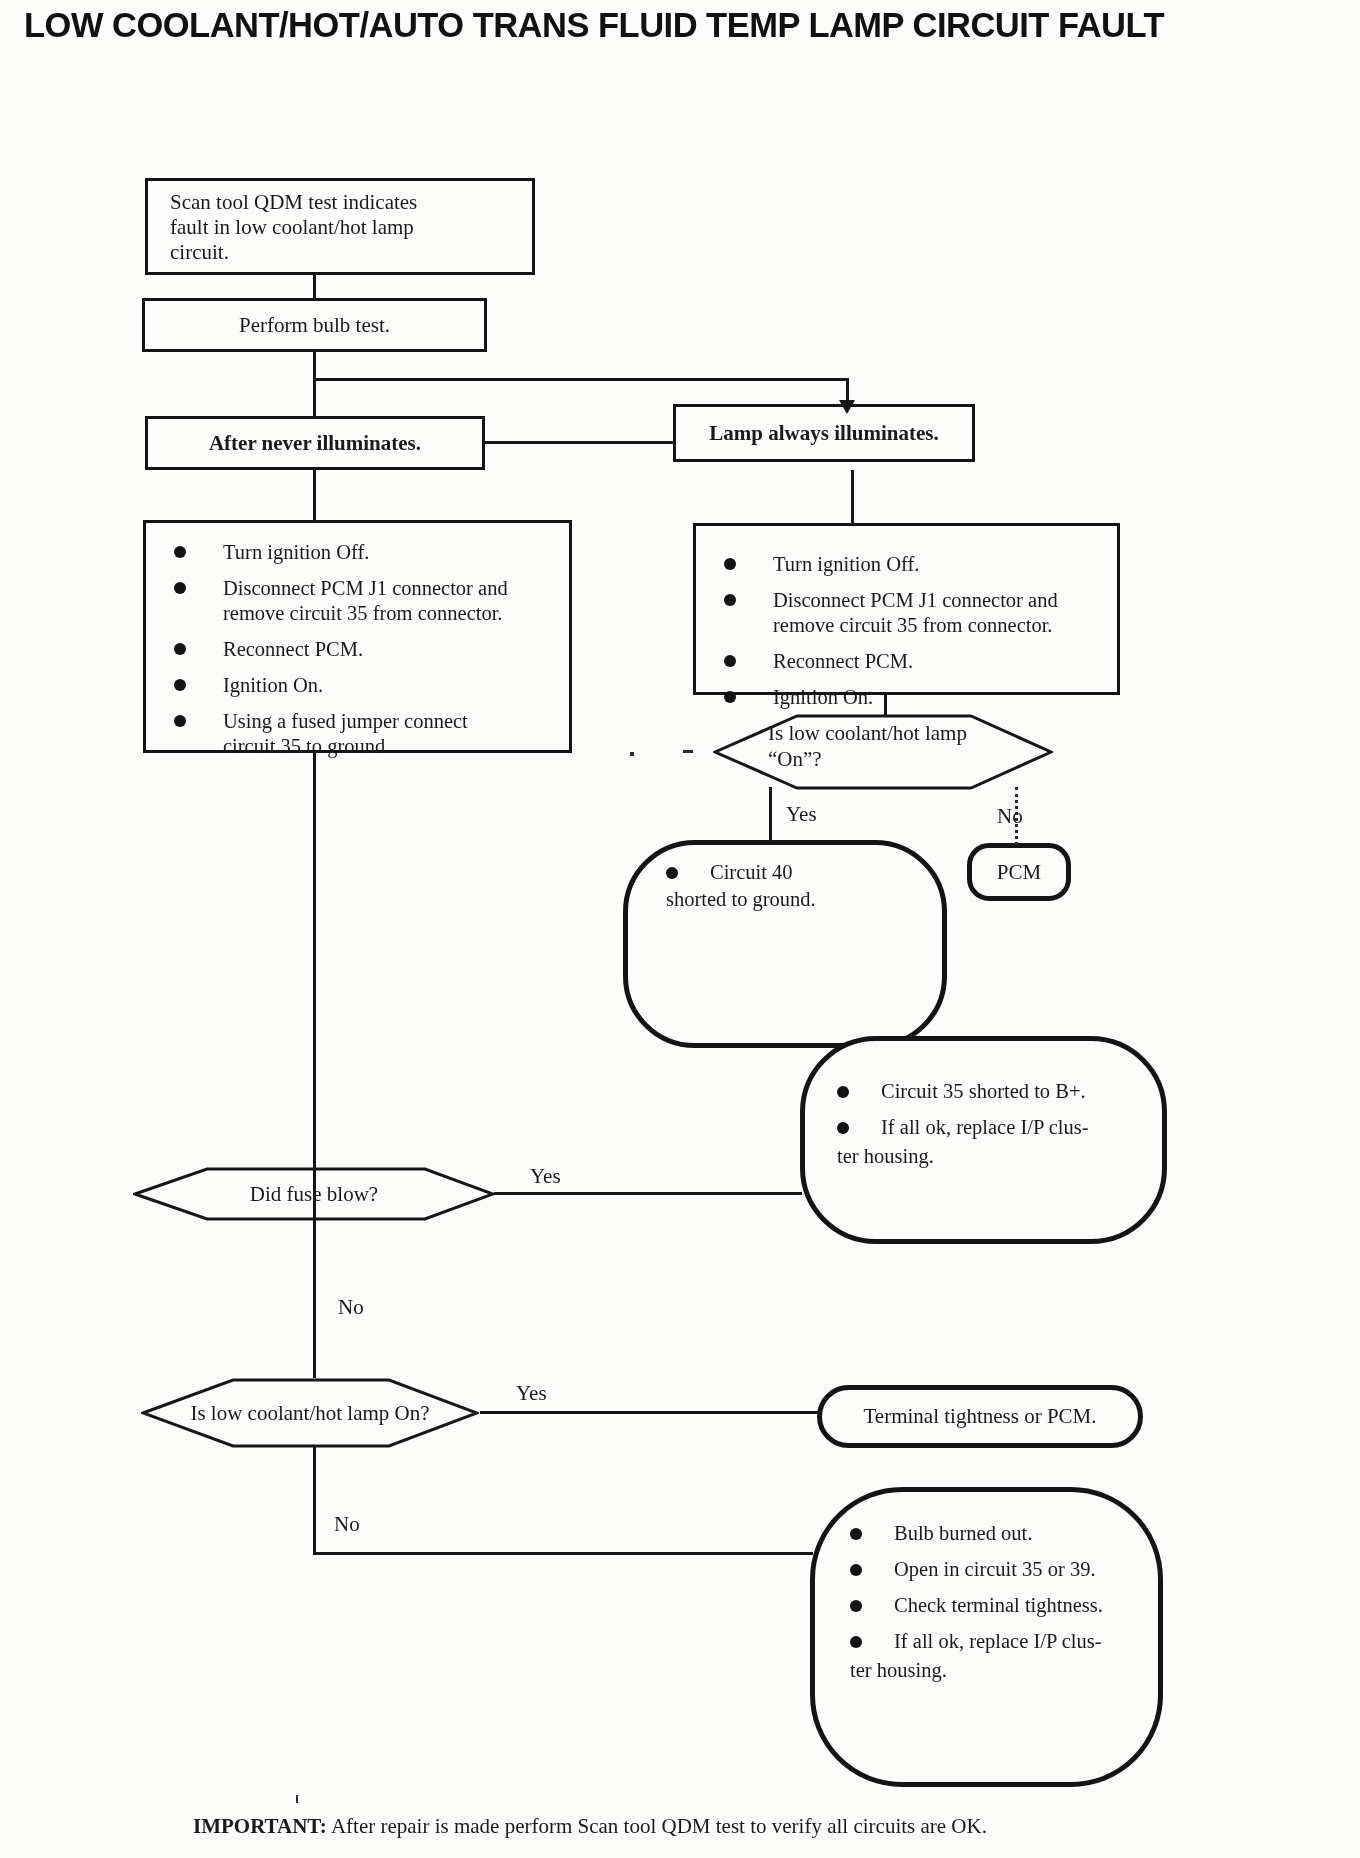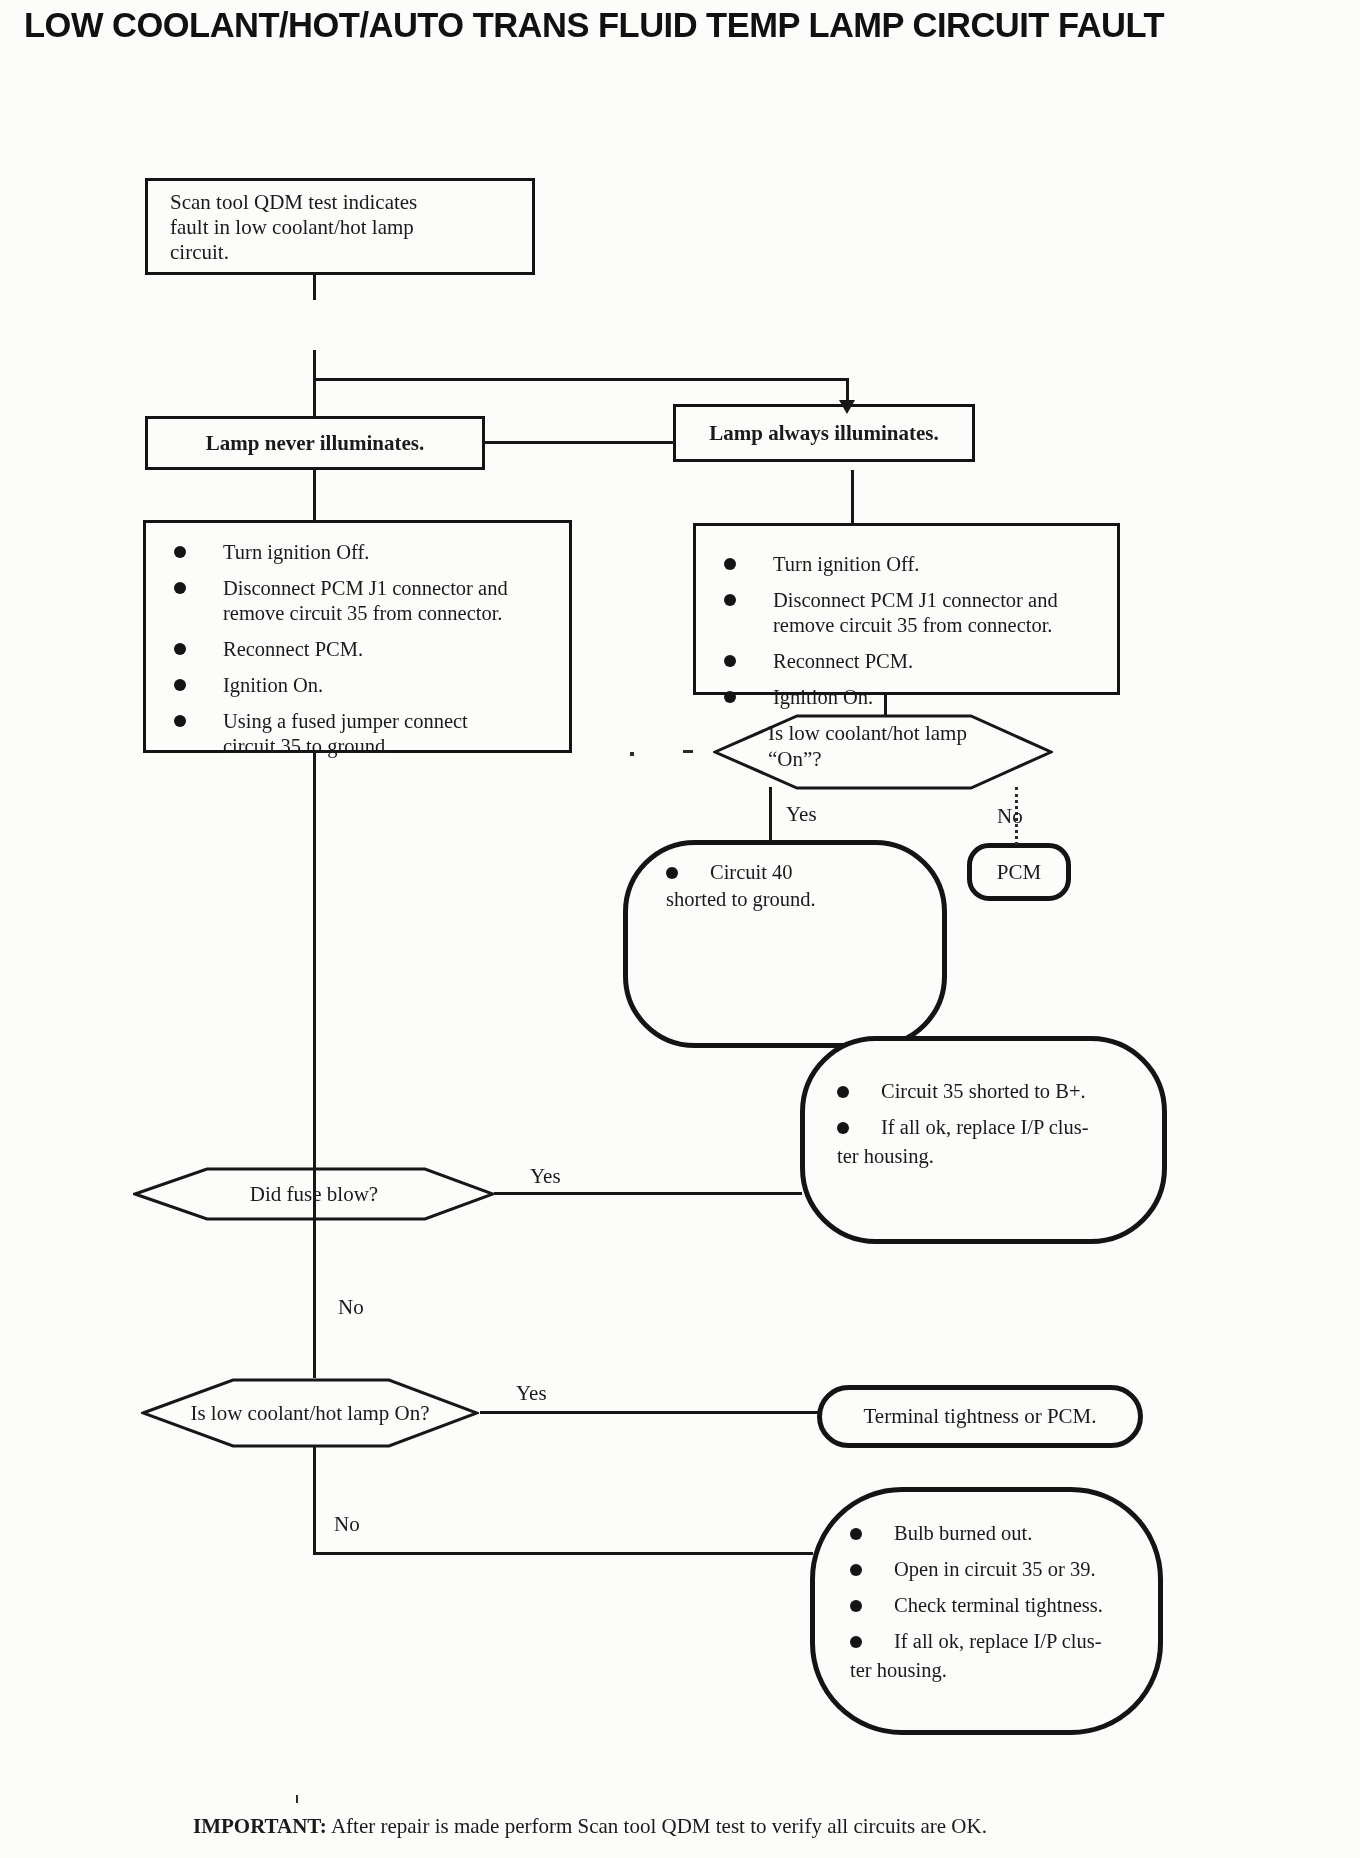--- a/index.html
+++ b/index.html
@@ -88,23 +88,26 @@
   <div class="line hline" style="left:480px; top:1411px; width:339px;"></div>
   <div class="line vline" style="left:313px; top:1447px; height:108px;"></div>
   <div class="line hline" style="left:313px; top:1552px; width:500px;"></div>
 
   <div class="rbox" style="left:145px; top:178px; width:390px; height:97px; padding:9px 8px 0 22px;">
     <div>Scan tool QDM test indicates</div>
     <div>fault in low coolant/hot lamp</div>
     <div>circuit.</div>
   </div>
 
+  <div class="rbox center" style="left:142px; top:298px; width:345px; height:54px;">
+    <span>Perform bulb test.</span>
+  </div>
 
   <div class="rbox center bold" style="left:145px; top:416px; width:340px; height:54px;">
-    <span>Lamp never illuminates.</span>
+    <span>After never illuminates.</span>
   </div>
 
   <div class="rbox center bold" style="left:673px; top:404px; width:302px; height:58px;">
     <span>Lamp always illuminates.</span>
   </div>
 
   <div class="rbox" style="left:143px; top:520px; width:429px; height:233px; padding-top:17px;">
     <div class="rb-item">
       <span class="blt"></span>
       <div>Turn ignition Off.</div>
@@ -204,21 +207,21 @@
     <div>Is low coolant/hot lamp On?</div>
   </div>
 
   <div class="branch-label" style="left:516px; top:1381px;">Yes</div>
   <div class="branch-label" style="left:334px; top:1512px;">No</div>
 
   <div class="stadium center" style="left:817px; top:1385px; width:326px; height:63px; border-radius:32px;">
     <span>Terminal tightness or PCM.</span>
   </div>
 
-  <div class="stadium" style="left:810px; top:1487px; width:353px; height:248px; border-radius:92px; padding:27px 14px 0 35px; line-height:29px;">
+  <div class="stadium" style="left:810px; top:1487px; width:353px; height:300px; border-radius:92px; padding:27px 14px 0 35px; line-height:29px;">
     <div class="sb-item">
       <div><span class="blt"></span><span>Bulb burned out.</span></div>
     </div>
     <div class="sb-item">
       <div><span class="blt"></span><span>Open in circuit 35 or 39.</span></div>
     </div>
     <div class="sb-item">
       <div><span class="blt"></span><span>Check terminal tightness.</span></div>
     </div>
     <div class="sb-item">

